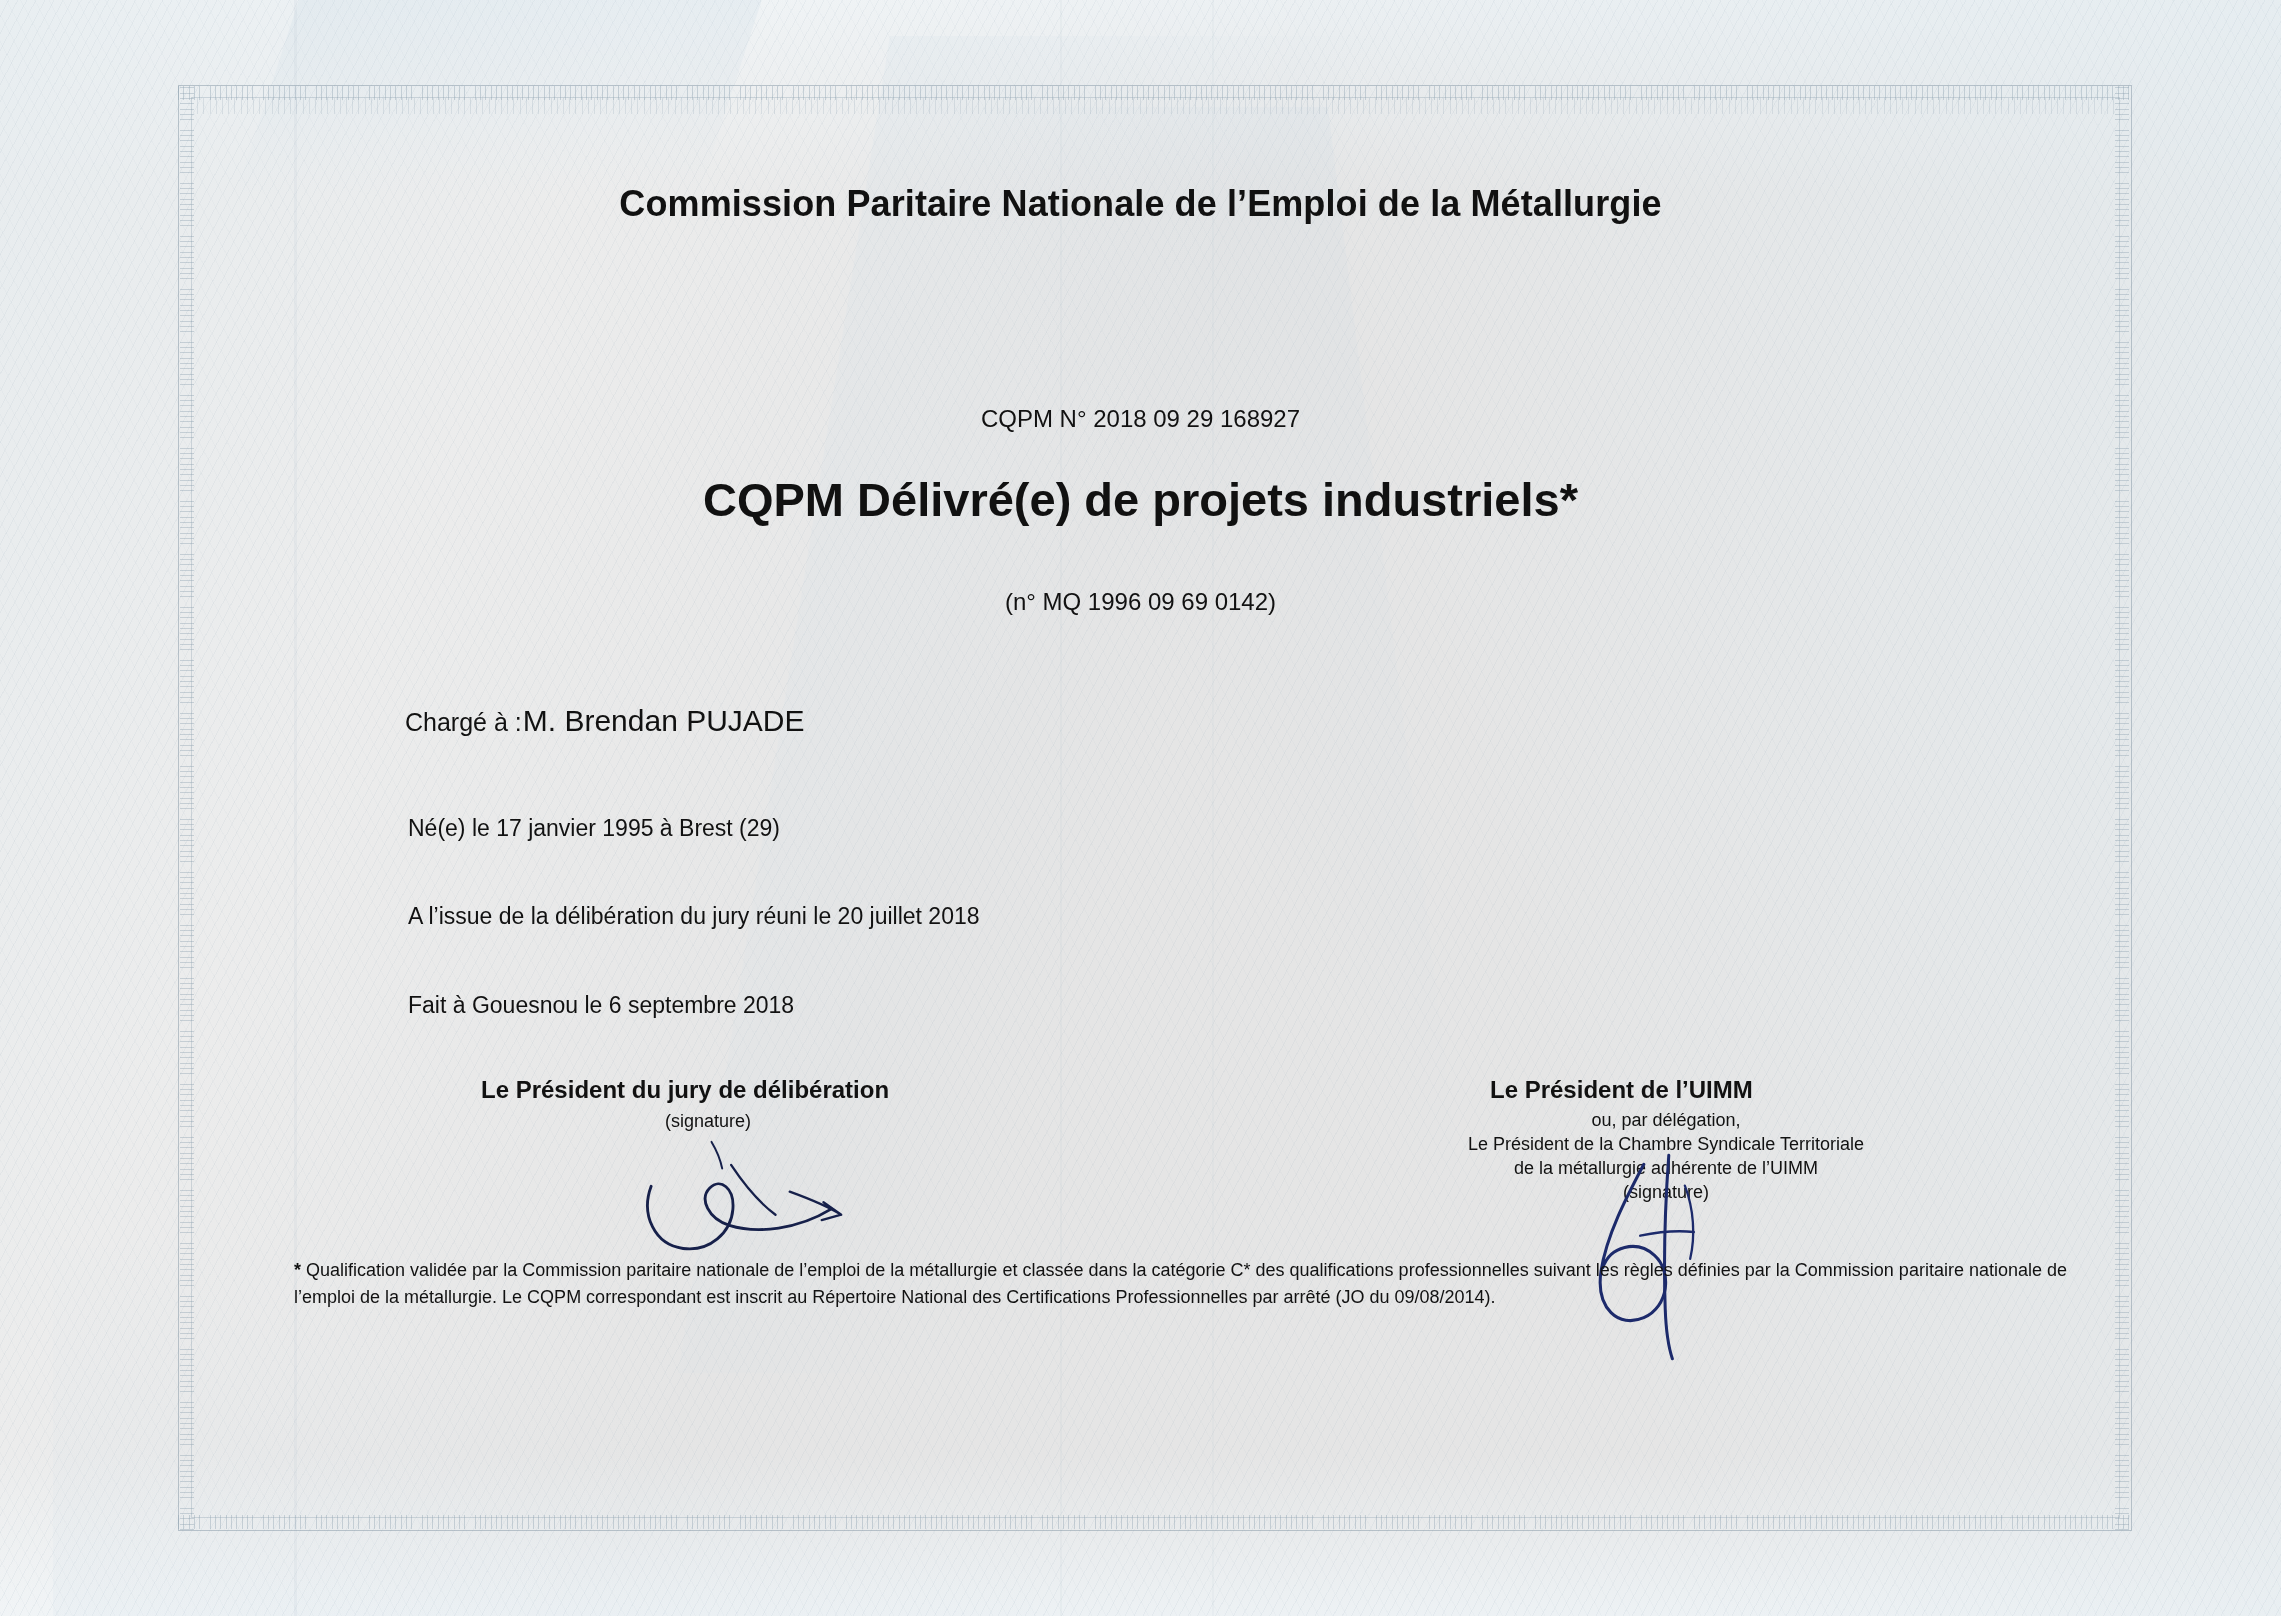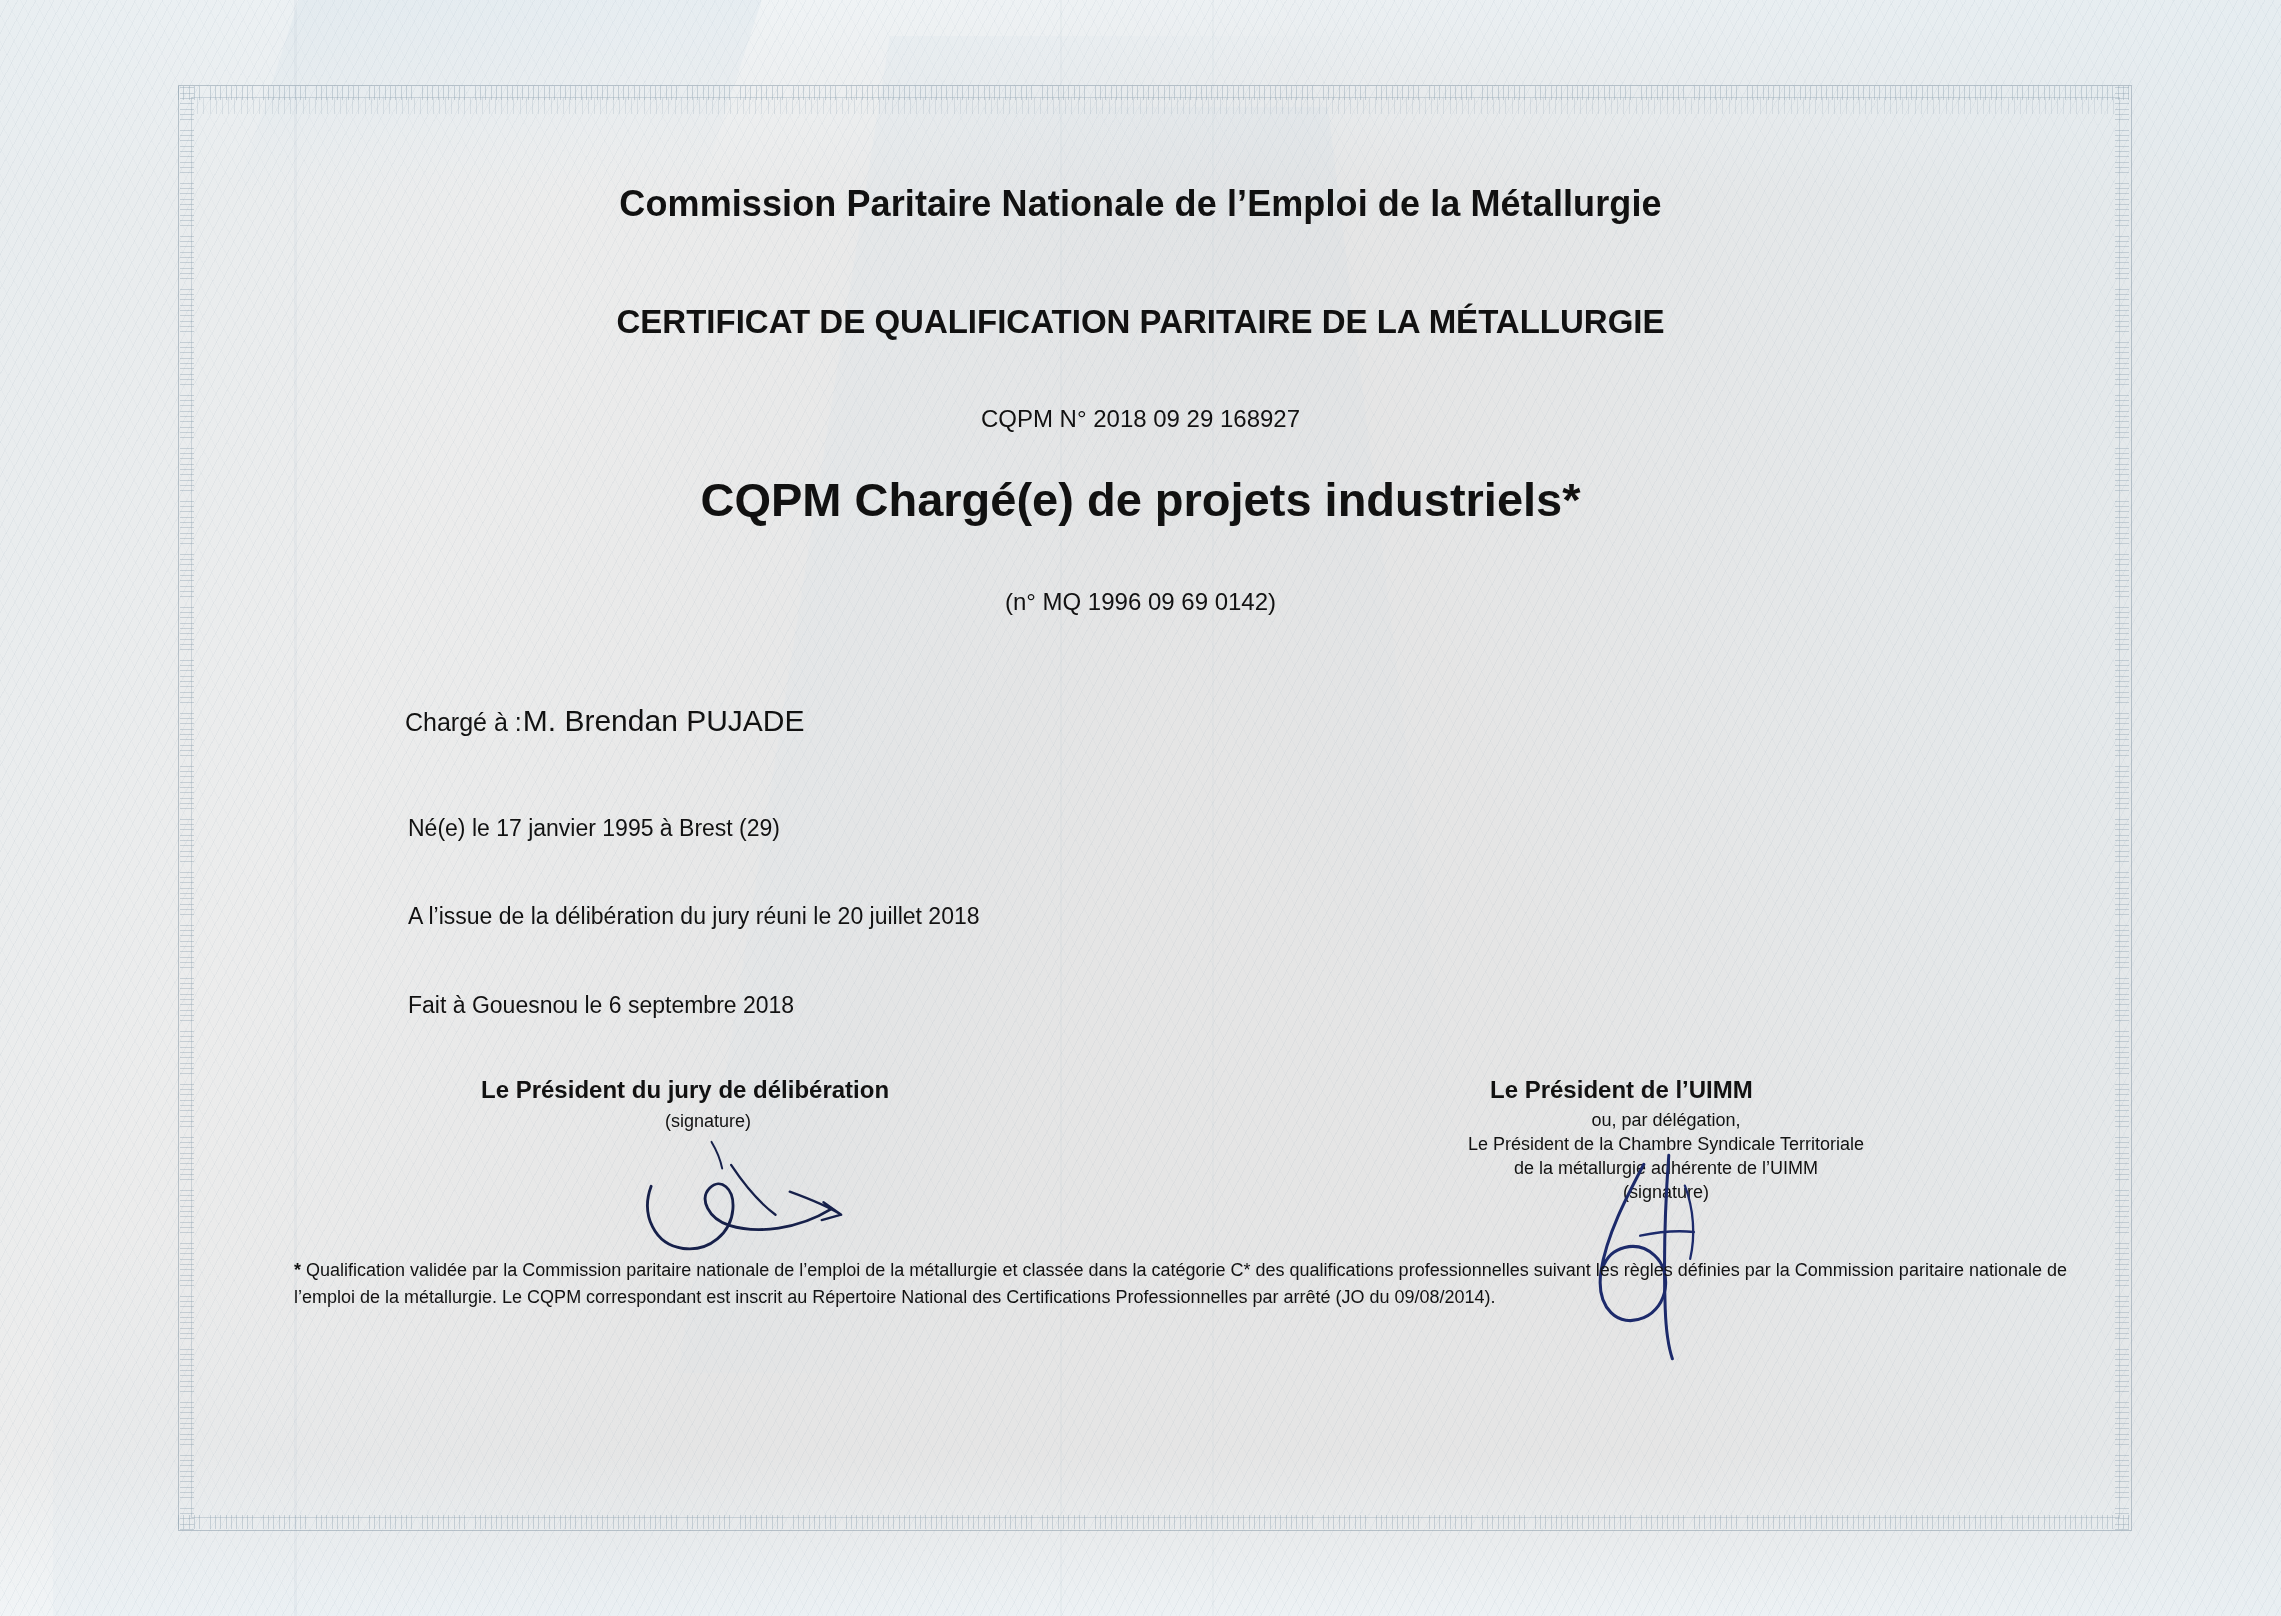--- a/index.html
+++ b/index.html
@@ -244,25 +244,24 @@
   <div class="frame-band band-top"></div>
   <div class="frame-band band-bottom"></div>
   <div class="frame-band band-left"></div>
   <div class="frame-band band-right"></div>
   <div class="frame-inner"></div>
 
   <div class="content">
 
     <div class="t org-title">Commission Paritaire Nationale de l’Emploi de la Métallurgie</div>
 
-    <div class="t cert-title">CERTIFICAT DE QUALIFICATION PARITAIRE DE LA MÉTALLURGIE</div>
 
     <div class="t cert-number">CQPM N° 2018 09 29 168927</div>
 
-    <div class="t qualification">CQPM Chargé(e) de projets industriels*</div>
+    <div class="t qualification">CQPM Délivré(e) de projets industriels*</div>
 
     <div class="t qualification-code">(n° MQ 1996 09 69 0142)</div>
 
     <div class="t delivered-row">
       <span class="delivered-label">Chargé à :</span>
       <span class="recipient">M. Brendan PUJADE</span>
     </div>
 
     <div class="t birth">Né(e) le 17 janvier 1995 à Brest (29)</div>
 

